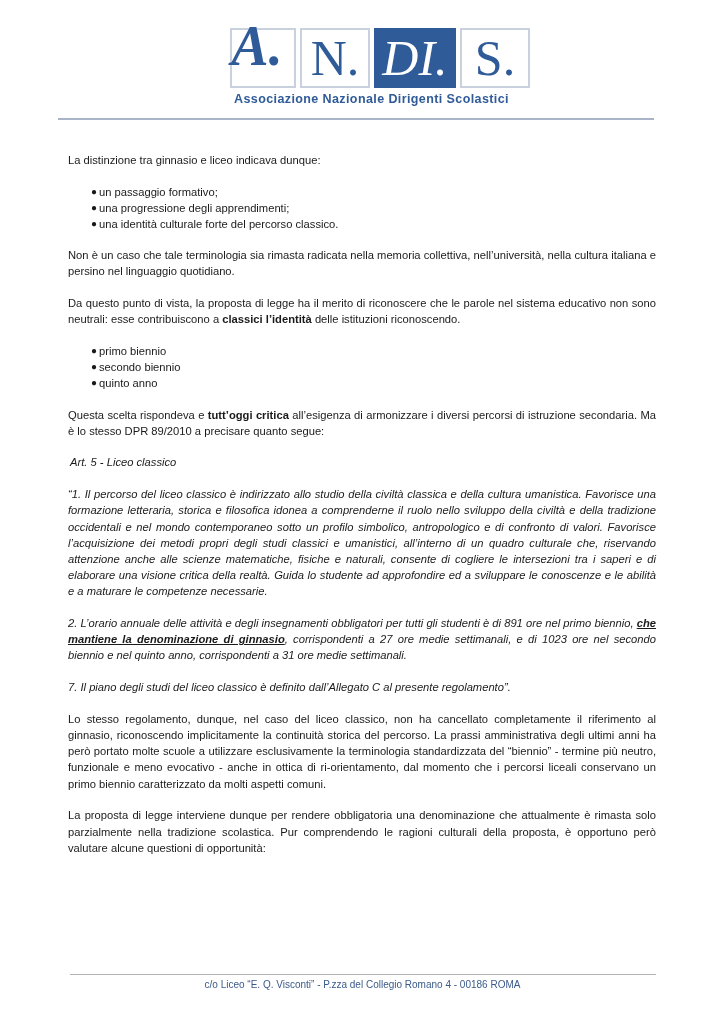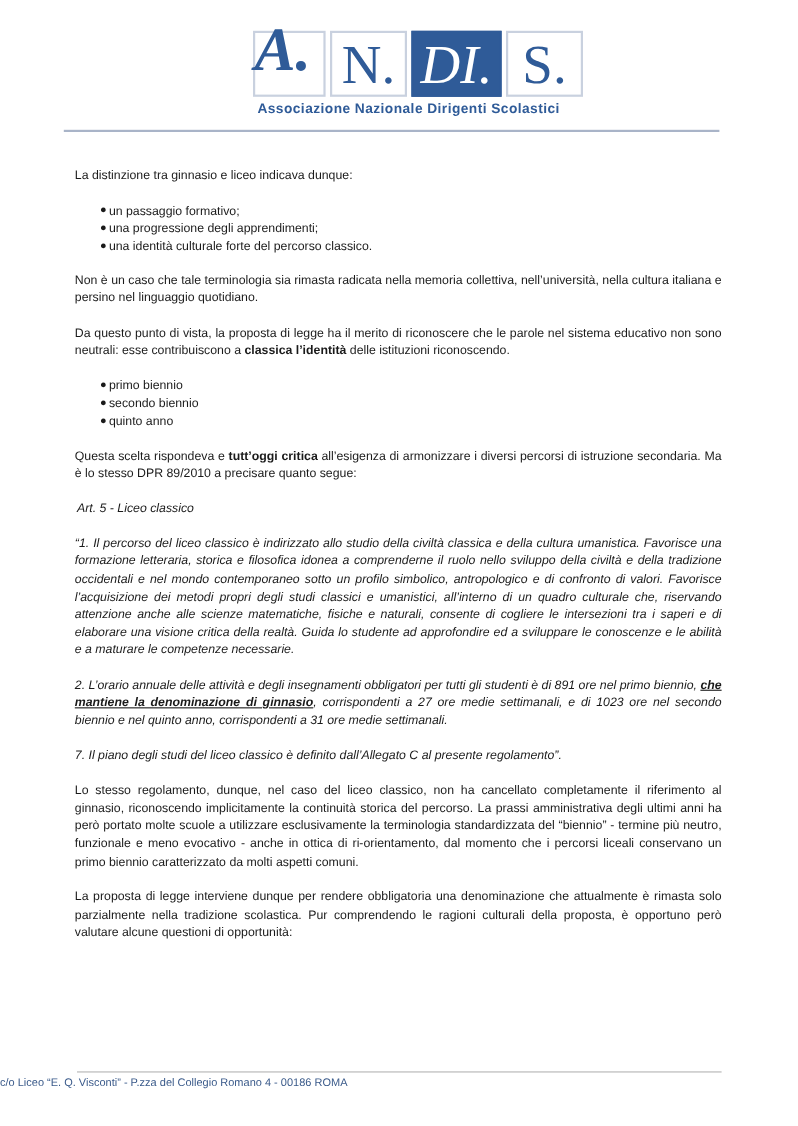--- a/index.html
+++ b/index.html
@@ -16,21 +16,21 @@
       color: #2f5b98; letter-spacing: 0.4px; white-space: nowrap; }
     .header-rule { position: absolute; left: 58px; top: 118px; width: 596px; height: 2px; background: #a9b4c8; }
     .content { position: absolute; left: 68px; top: 152px; width: 588px; font-size: 11.2px; line-height: 16.2px; }
     p { margin: 0 0 15.5px 0; text-align: justify; }
     ul { list-style: none; margin: 0 0 15.5px 0; padding: 0; }
     li { position: relative; padding-left: 31px; line-height: 16px; }
     li .bullet { position: absolute; left: 23px; top: 0; font-size: 10px; }
     .it { font-style: italic; }
     .bu { font-weight: bold; text-decoration: underline; }
     .footer-rule { position: absolute; left: 70px; top: 974px; width: 586px; height: 1px; background: #b3b3b3; }
-    .footer { position: absolute; left: 0; top: 978px; width: 725px; font-size: 10px; line-height: 13.5px; color: #3a5a8a; }
+    .footer { position: absolute; left: 0; top: 978px; width: 725px; text-align: center; font-size: 10px; line-height: 13.5px; color: #3a5a8a; }
   </style>
 </head>
 <body>
 
 <div class="logo">
   <div class="logo-box" style="left:16px;width:66px;"></div>
   <div class="logo-box" style="left:86px;width:70px;"></div>
   <div class="logo-box filled" style="left:160px;width:82px;"></div>
   <div class="logo-box" style="left:246px;width:70px;"></div>
   <div class="logo-letter script" style="left:0px;width:86px;">A.</div>
@@ -46,21 +46,21 @@
   <p>La distinzione tra ginnasio e liceo indicava dunque:</p>
 
   <ul>
     <li><span class="bullet">●</span><span>un passaggio formativo;</span></li>
     <li><span class="bullet">●</span><span>una progressione degli apprendimenti;</span></li>
     <li><span class="bullet">●</span><span>una identità culturale forte del percorso classico.</span></li>
   </ul>
 
   <p>Non è un caso che tale terminologia sia rimasta radicata nella memoria collettiva, nell’università, nella cultura italiana e persino nel linguaggio quotidiano.</p>
 
-  <p><span>Da questo punto di vista, la proposta di legge ha il merito di riconoscere che le parole nel sistema educativo non sono neutrali: esse contribuiscono a </span><b>classica l’identità</b><span> delle istituzioni riconoscendo.</span></p>
+  <p><span>Da questo punto di vista, la proposta di legge ha il merito di riconoscere che le parole nel sistema educativo non sono neutrali: esse contribuiscono a </span><b>classici l’identità</b><span> delle istituzioni riconoscendo.</span></p>
 
 
   <ul>
     <li><span class="bullet">●</span><span>primo biennio</span></li>
     <li><span class="bullet">●</span><span>secondo biennio</span></li>
     <li><span class="bullet">●</span><span>quinto anno</span></li>
   </ul>
 
   <p><span>Questa scelta rispondeva e </span><b>tutt’oggi critica</b><span> all’esigenza di armonizzare i diversi percorsi di istruzione secondaria. Ma è lo stesso DPR 89/2010 a precisare quanto segue:</span></p>
 

